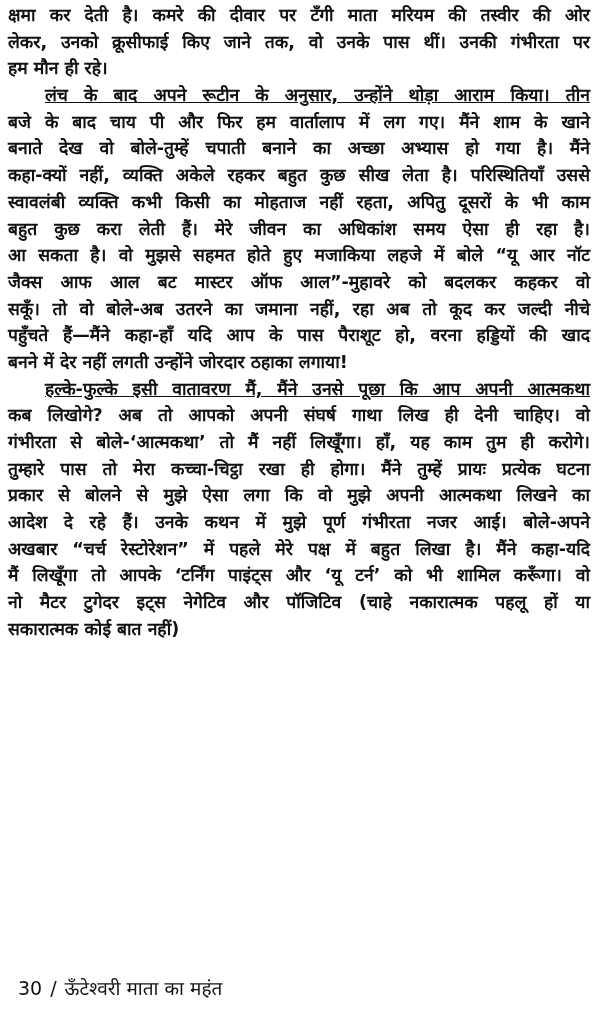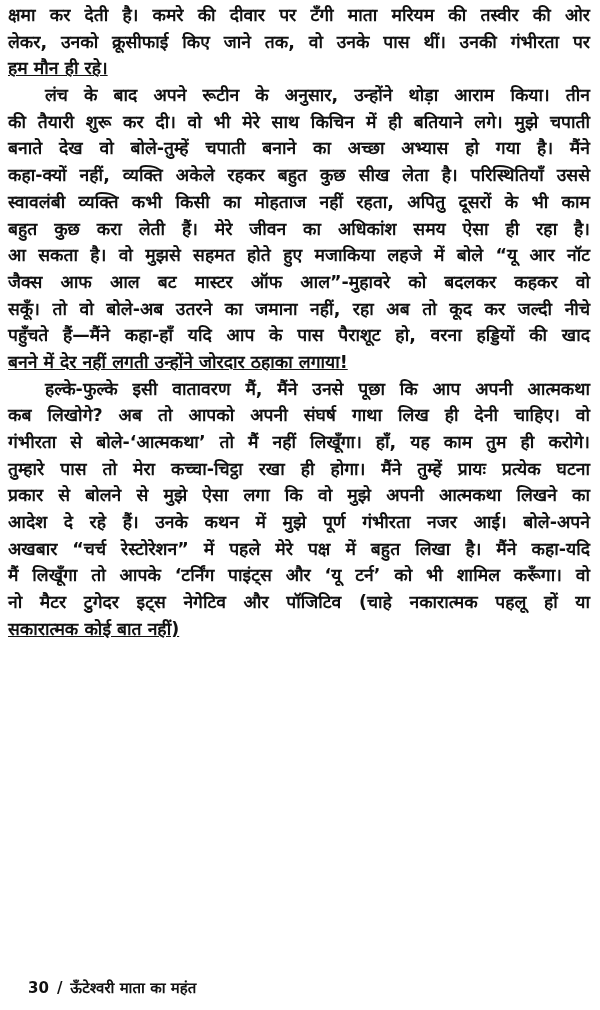--- a/index.html
+++ b/index.html
@@ -34,54 +34,53 @@
     line-height: 26.7px;
     font-size: 17.5px;
     font-weight: bold;
     white-space: nowrap;
     text-align: justify;
     text-align-last: justify;
     letter-spacing: 0px;
   }
   .line.last {
     text-align-last: left;
-    text-decoration: underline;
   }
   .line.indent {
     padding-left: 37px;
+    text-decoration: underline;
   }
   .footer {
     position: absolute;
     left: 18px;
     top: 978px;
-    font-size: 15px;
-    font-weight: bold;
+    font-size: 19px;
+    font-weight: normal;
     line-height: 20px;
     white-space: nowrap;
-    margin-left: 10px;
   }
   .footer .sep {
     padding: 0 8px;
   }
 </style>
 </head>
 <body>
 
 <div class="page">
   <div class="body-text">
 
     <div>
       <span class="line">क्षमा कर देती है। कमरे की दीवार पर टँगी माता मरियम की तस्वीर की ओर</span>
       <span class="line">लेकर, उनको क्रूसीफाई किए जाने तक, वो उनके पास थीं। उनकी गंभीरता पर</span>
       <span class="line last">हम मौन ही रहे।</span>
     </div>
 
     <div>
       <span class="line indent">लंच के बाद अपने रूटीन के अनुसार, उन्होंने थोड़ा आराम किया। तीन</span>
-      <span class="line">की तैयारी शुरू कर दी। वो भी मेरे साथ किचिन में ही बतियाने लगे। मुझे चपाती</span>
+      <span class="line">बजे के बाद चाय पी और फिर हम वार्तालाप में लग गए। मैंने शाम के खाने</span>
       <span class="line">बनाते देख वो बोले-तुम्हें चपाती बनाने का अच्छा अभ्यास हो गया है। मैंने</span>
       <span class="line">कहा-क्यों नहीं, व्यक्ति अकेले रहकर बहुत कुछ सीख लेता है। परिस्थितियाँ उससे</span>
       <span class="line">स्वावलंबी व्यक्ति कभी किसी का मोहताज नहीं रहता, अपितु दूसरों के भी काम</span>
       <span class="line">बहुत कुछ करा लेती हैं। मेरे जीवन का अधिकांश समय ऐसा ही रहा है।</span>
       <span class="line">आ सकता है। वो मुझसे सहमत होते हुए मजाकिया लहजे में बोले “यू आर नॉट</span>
       <span class="line">जैक्स आफ आल बट मास्टर ऑफ आल”-मुहावरे को बदलकर कहकर वो</span>
       <span class="line">सकूँ। तो वो बोले-अब उतरने का जमाना नहीं, रहा अब तो कूद कर जल्दी नीचे</span>
       <span class="line">पहुँचते हैं—मैंने कहा-हाँ यदि आप के पास पैराशूट हो, वरना हड्डियों की खाद</span>
       <span class="line last">बनने में देर नहीं लगती उन्होंने जोरदार ठहाका लगाया!</span>
     </div>

